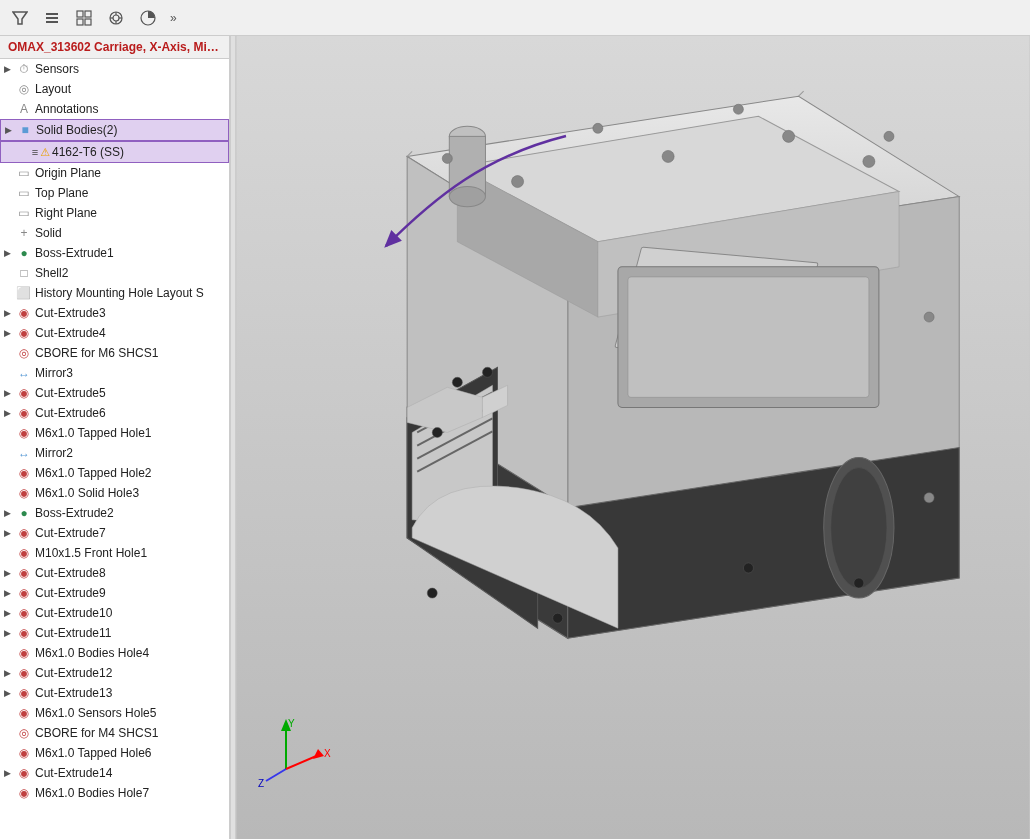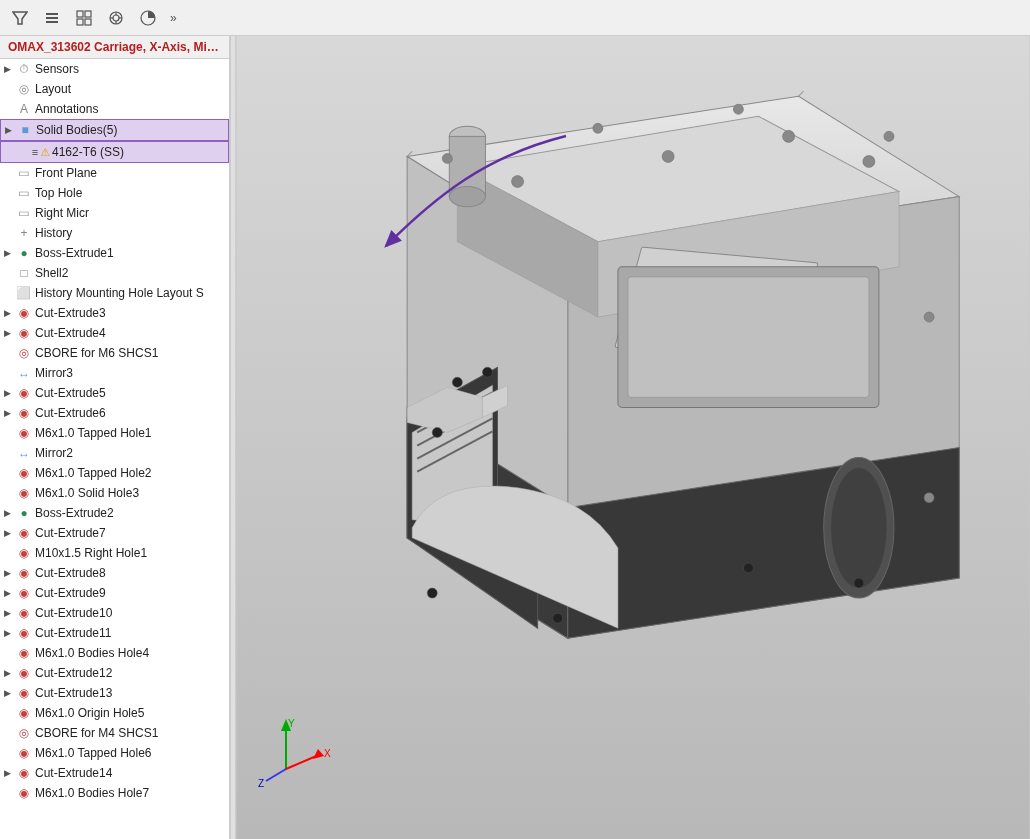--- a/index.html
+++ b/index.html
@@ -206,49 +206,49 @@
           <span class="item-label">Layout</span>
         </div>
         <div class="tree-item" style="padding-left: 4px;">
           <span class="expand-arrow"></span>
           <span class="item-icon" style="color: rgb(136, 136, 136); font-size: 12px;">A</span>
           <span class="item-label">Annotations</span>
         </div>
         <div class="tree-item highlighted" style="padding-left: 4px;">
           <span class="expand-arrow">▶</span>
           <span class="item-icon" style="color: rgb(91, 155, 213); font-size: 12px;">■</span>
-          <span class="item-label">Solid Bodies(5)</span>
+          <span class="item-label">Solid Bodies(2)</span>
         </div>
         <div class="tree-item highlighted" style="padding-left: 20px;">
           <span class="expand-arrow"></span>
           <span class="item-icon">
             <span style="color: rgb(68, 68, 68); font-size: 11px;">≡</span>
             <span style="color: rgb(232, 160, 0); font-size: 11px; margin-left: 2px;">⚠</span>
           </span>
           <span class="item-label">4162-T6 (SS)</span>
         </div>
         <div class="tree-item" style="padding-left: 4px;">
           <span class="expand-arrow"></span>
           <span class="item-icon" style="color: rgb(136, 136, 136); font-size: 12px;">▭</span>
-          <span class="item-label">Front Plane</span>
+          <span class="item-label">Origin Plane</span>
         </div>
         <div class="tree-item" style="padding-left: 4px;">
           <span class="expand-arrow"></span>
           <span class="item-icon" style="color: rgb(136, 136, 136); font-size: 12px;">▭</span>
-          <span class="item-label">Top Hole</span>
+          <span class="item-label">Top Plane</span>
         </div>
         <div class="tree-item" style="padding-left: 4px;">
           <span class="expand-arrow"></span>
           <span class="item-icon" style="color: rgb(136, 136, 136); font-size: 12px;">▭</span>
-          <span class="item-label">Right Micr</span>
+          <span class="item-label">Right Plane</span>
         </div>
         <div class="tree-item" style="padding-left: 4px;">
           <span class="expand-arrow"></span>
           <span class="item-icon" style="color: rgb(136, 136, 136); font-size: 12px;">+</span>
-          <span class="item-label">History</span>
+          <span class="item-label">Solid</span>
         </div>
         <div class="tree-item" style="padding-left: 4px;">
           <span class="expand-arrow">▶</span>
           <span class="item-icon" style="color: rgb(45, 138, 78); font-size: 12px;">●</span>
           <span class="item-label">Boss-Extrude1</span>
         </div>
         <div class="tree-item" style="padding-left: 4px;">
           <span class="expand-arrow"></span>
           <span class="item-icon" style="color: rgb(136, 136, 136); font-size: 12px;">□</span>
           <span class="item-label">Shell2</span>
@@ -314,21 +314,21 @@
           <span class="item-label">Boss-Extrude2</span>
         </div>
         <div class="tree-item" style="padding-left: 4px;">
           <span class="expand-arrow">▶</span>
           <span class="item-icon" style="color: rgb(192, 64, 64); font-size: 12px;">◉</span>
           <span class="item-label">Cut-Extrude7</span>
         </div>
         <div class="tree-item" style="padding-left: 4px;">
           <span class="expand-arrow"></span>
           <span class="item-icon" style="color: rgb(192, 64, 64); font-size: 12px;">◉</span>
-          <span class="item-label">M10x1.5 Right Hole1</span>
+          <span class="item-label">M10x1.5 Front Hole1</span>
         </div>
         <div class="tree-item" style="padding-left: 4px;">
           <span class="expand-arrow">▶</span>
           <span class="item-icon" style="color: rgb(192, 64, 64); font-size: 12px;">◉</span>
           <span class="item-label">Cut-Extrude8</span>
         </div>
         <div class="tree-item" style="padding-left: 4px;">
           <span class="expand-arrow">▶</span>
           <span class="item-icon" style="color: rgb(192, 64, 64); font-size: 12px;">◉</span>
           <span class="item-label">Cut-Extrude9</span>
@@ -354,21 +354,21 @@
           <span class="item-label">Cut-Extrude12</span>
         </div>
         <div class="tree-item" style="padding-left: 4px;">
           <span class="expand-arrow">▶</span>
           <span class="item-icon" style="color: rgb(192, 64, 64); font-size: 12px;">◉</span>
           <span class="item-label">Cut-Extrude13</span>
         </div>
         <div class="tree-item" style="padding-left: 4px;">
           <span class="expand-arrow"></span>
           <span class="item-icon" style="color: rgb(192, 64, 64); font-size: 12px;">◉</span>
-          <span class="item-label">M6x1.0 Origin Hole5</span>
+          <span class="item-label">M6x1.0 Sensors Hole5</span>
         </div>
         <div class="tree-item" style="padding-left: 4px;">
           <span class="expand-arrow"></span>
           <span class="item-icon" style="color: rgb(192, 64, 64); font-size: 12px;">◎</span>
           <span class="item-label">CBORE for M4 SHCS1</span>
         </div>
         <div class="tree-item" style="padding-left: 4px;">
           <span class="expand-arrow"></span>
           <span class="item-icon" style="color: rgb(192, 64, 64); font-size: 12px;">◉</span>
           <span class="item-label">M6x1.0 Tapped Hole6</span>

